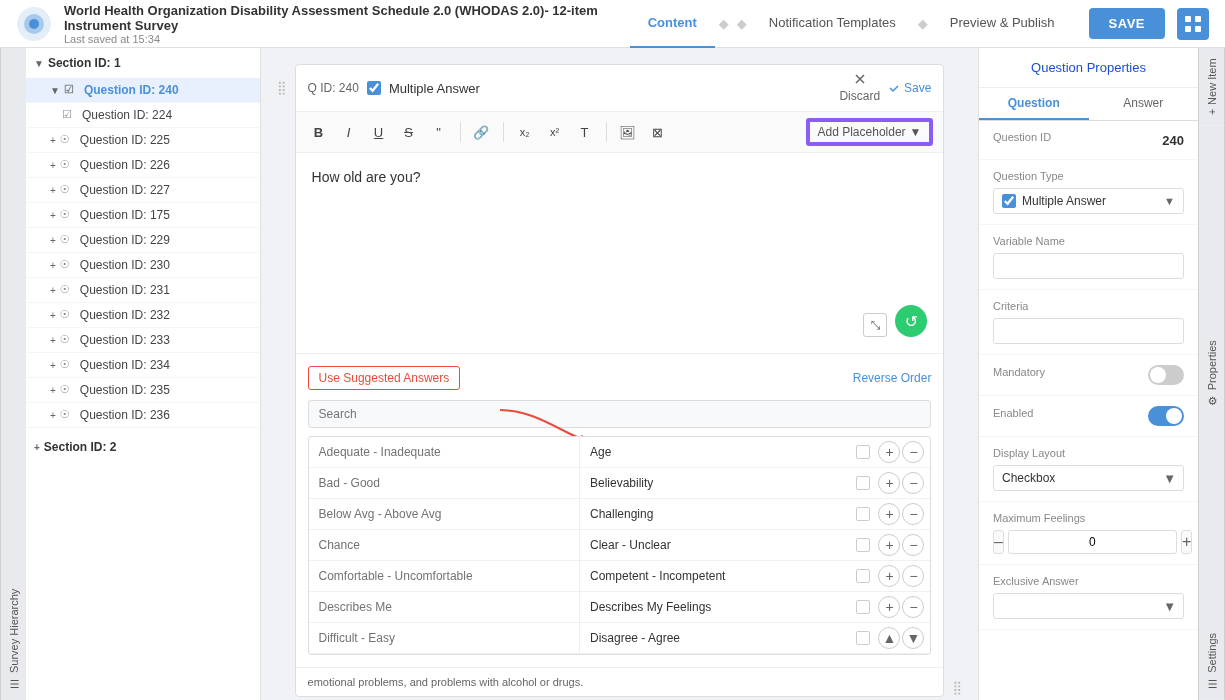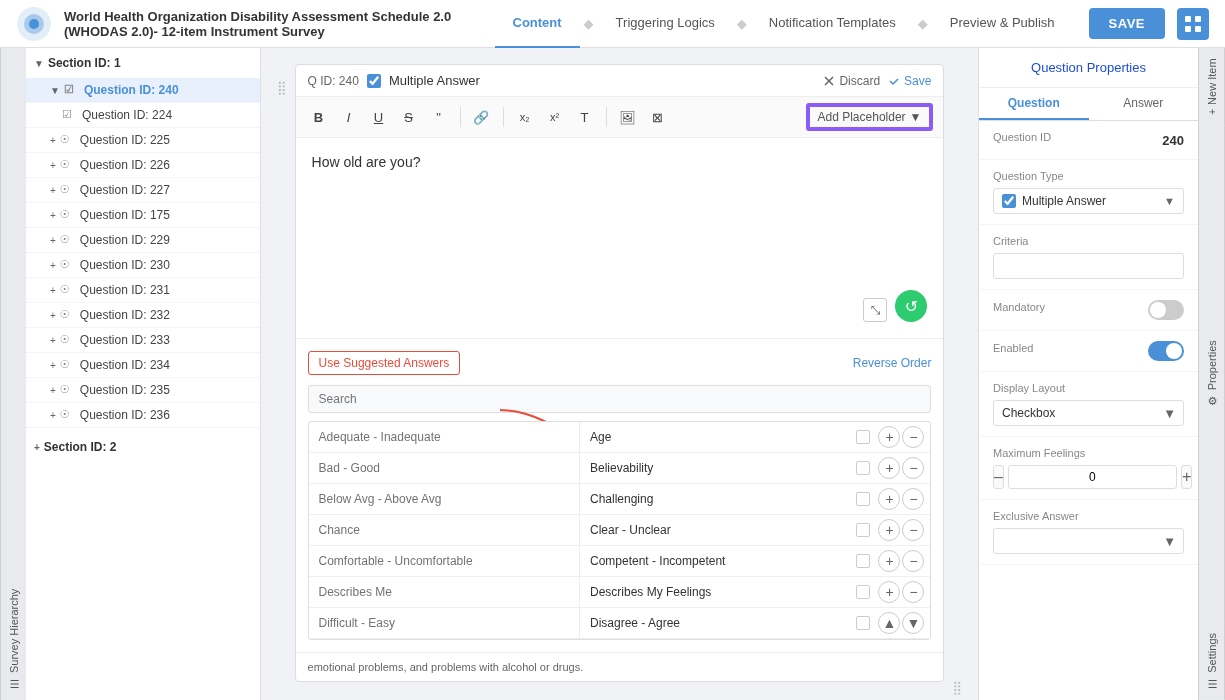--- a/index.html
+++ b/index.html
@@ -34,21 +34,21 @@
     .question-item .expand-btn { margin-right: 4px; color: #666; font-size: 10px; }
     .sub-question { padding-left: 36px; }
 
     
     .center-panel { flex: 1; overflow-y: auto; padding: 16px; background: #f0f2f5; }
     .question-editor { background: #fff; border: 1px solid #ddd; border-radius: 4px; }
     .editor-header { display: flex; align-items: center; padding: 8px 12px; border-bottom: 1px solid #eee; gap: 8px; }
     .q-id-badge { font-size: 12px; color: #666; }
     .multiple-answer-label { font-size: 13px; color: #333; }
     .editor-actions { margin-left: auto; display: flex; gap: 8px; align-items: center; }
-    .discard-btn { display: flex; align-items: center; gap: 4px; color: #666; font-size: 12px; cursor: pointer; }
+    .discard-btn { display: flex; align-items: center; gap: 4px; color: #666; font-size: 12px; cursor: pointer; flex-direction: column; }
     .save-sm-btn { display: flex; align-items: center; gap: 4px; color: #4a90d9; font-size: 12px; cursor: pointer; }
 
     .toolbar { display: flex; align-items: center; padding: 6px 10px; border-bottom: 1px solid #eee; gap: 4px; background: #fafafa; }
     .toolbar-btn { width: 26px; height: 26px; display: flex; align-items: center; justify-content: center; border: none; background: none; cursor: pointer; font-size: 13px; color: #444; border-radius: 3px; }
     .toolbar-separator { width: 1px; height: 20px; background: #ddd; margin: 0 4px; }
     .add-placeholder-btn { margin-left: auto; display: flex; align-items: center; gap: 4px; font-size: 12px; color: #555; cursor: pointer; border: 4px solid #8b5cf6; border-radius: 3px; padding: 3px 8px; }
 
     .editor-content { min-height: 200px; padding: 16px; font-size: 14px; color: #333; position: relative; }
     .refresh-btn { position: absolute; bottom: 16px; right: 16px; width: 32px; height: 32px; background: #2ecc71; border-radius: 50%; display: flex; align-items: center; justify-content: center; cursor: pointer; color: #fff; font-size: 16px; }
     .collapse-btn { position: absolute; bottom: 16px; right: 56px; width: 24px; height: 24px; border: 1px solid #ccc; border-radius: 3px; display: flex; align-items: center; justify-content: center; cursor: pointer; color: #666; font-size: 12px; }
@@ -111,25 +111,25 @@
 <div class="top-nav">
   <div class="top-nav-logo">
     <svg width="36" height="36" viewBox="0 0 36 36">
       <circle cx="18" cy="18" r="17" fill="#4a90d9" opacity="0.15"></circle>
       <circle cx="18" cy="18" r="10" fill="#4a90d9" opacity="0.4"></circle>
       <circle cx="18" cy="18" r="5" fill="#4a90d9"></circle>
     </svg>
   </div>
   <div class="top-nav-title-group">
     <div class="top-nav-title">World Health Organization Disability Assessment Schedule 2.0 (WHODAS 2.0)- 12-item Instrument Survey</div>
+    <div class="top-nav-subtitle">Last saved at 15:34</div>
   </div>
   <div class="top-nav-tabs">
     <a class="nav-tab active">Content</a>
     <span class="nav-divider">◆</span>
-    <a class="nav-tab">Triggering Logics</a>
     <span class="nav-divider">◆</span>
     <a class="nav-tab">Notification Templates</a>
     <span class="nav-divider">◆</span>
     <a class="nav-tab">Preview &amp; Publish</a>
   </div>
   <button class="save-btn">SAVE</button>
   <div class="grid-icon">
     <svg width="18" height="18" viewBox="0 0 18 18" fill="#fff">
       <rect x="1" y="1" width="6" height="6" rx="1"></rect>
         <rect x="11" y="1" width="6" height="6" rx="1"></rect>
@@ -400,20 +400,24 @@
 
     <div class="prop-field">
       <div class="prop-label">Question Type</div>
       <div class="prop-type-row">
         <input type="checkbox" class="prop-checkbox" checked="" style="">
         <span style="flex:1; font-size:12px;">Multiple Answer</span>
         <span style="color:#666; font-size:11px;">▼</span>
       </div>
     </div>
 
+    <div class="prop-field">
+      <div class="prop-label">Variable Name</div>
+      <input class="prop-input" type="text" style="">
+    </div>
 
     <div class="prop-field">
       <div class="prop-label">Criteria</div>
       <input class="prop-input" type="text" style="">
     </div>
 
     <div class="prop-field">
       <div class="prop-row-inline">
         <span class="prop-label">Mandatory</span>
         <div class="toggle-switch">

